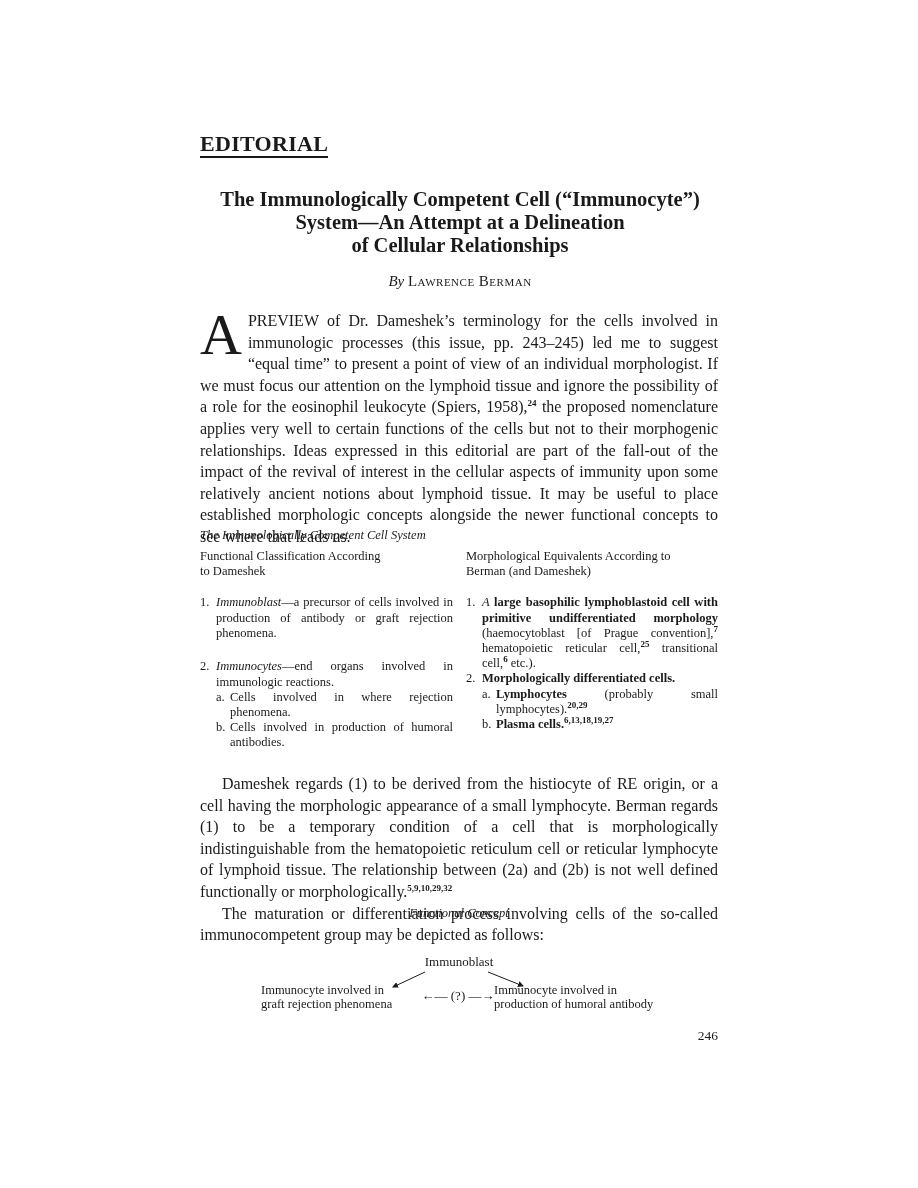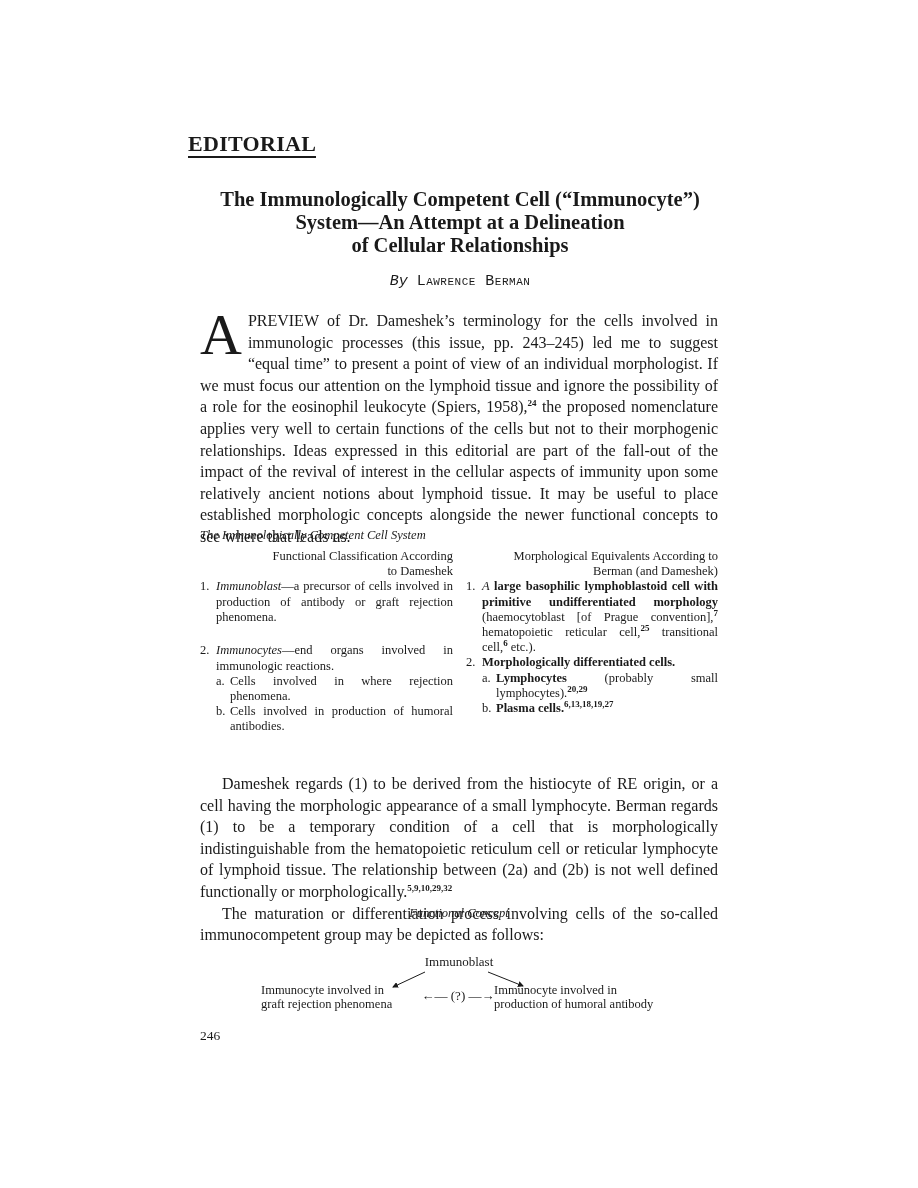--- a/index.html
+++ b/index.html
@@ -4,31 +4,31 @@
 <style>
   html, body { margin: 0; padding: 0; background: #ffffff; }
   body {
     width: 918px; height: 1188px; position: relative; overflow: hidden;
     font-family: "DejaVu Serif", "Liberation Serif", serif;
     color: #1a1a1a;
   }
   .page { position: absolute; left: 0; top: 0; width: 918px; height: 1188px; }
 
   .section-label {
-    position: absolute; left: 188px; top: 132px;
+    position: absolute; left: 200px; top: 132px;
     font-family: "Liberation Serif", serif; font-weight: bold; font-size: 22px;
     letter-spacing: 0.3px; border-bottom: 2px solid #1a1a1a; padding-bottom: 0px; line-height: 24px;
   }
   .title {
     position: absolute; left: 185px; top: 188px; width: 550px; text-align: center;
     font-family: "Liberation Serif", serif; font-weight: bold; font-size: 20.5px; line-height: 23px;
   }
   .byline {
     position: absolute; left: 185px; top: 273px; width: 550px; text-align: center;
-    font-family: Liberation Mono, monospace; font-size: 15px;
+    font-family: Liberation Serif, serif; font-size: 15px;
   }
   .byline .by { font-style: italic; }
   .byline .name { font-variant: small-caps; letter-spacing: 0.5px; }
 
   .body {
     position: absolute; left: 200px; width: 518px;
     font-family: "Liberation Serif", serif; font-size: 16px; line-height: 21.6px;
     text-align: justify;
   }
   .intro { top: 310px; }
@@ -40,21 +40,21 @@
 
   .table-caption {
     position: absolute; left: 200px; top: 528px; width: 518px; text-align: left;
     font-family: "Liberation Serif", serif; font-style: italic; font-size: 12.5px;
   }
   .col {
     position: absolute; font-family: "Liberation Serif", serif; font-size: 12.5px; line-height: 15.2px;
   }
   .col.left { left: 200px; top: 549px; width: 253px; }
   .col.right { left: 466px; top: 549px; width: 252px; }
-  .col-head { text-align: right; margin-bottom: 0; }
+  .col-head { text-align: left; margin-bottom: 16px; }
   .item { position: relative; padding-left: 16px; text-align: justify; }
   .item .num { position: absolute; left: 0; top: 0; }
   .sub { position: relative; padding-left: 30px; text-align: justify; }
   .sub .num { position: absolute; left: 16px; top: 0; }
   .it { font-style: italic; }
   .bi { font-weight: bold; }
 
   .para2 { top: 773px; }
   .para2 p { margin: 0; text-indent: 22px; }
 
@@ -73,21 +73,21 @@
   .diag-mid {
     position: absolute; left: 418px; top: 988px; width: 80px; text-align: center;
     font-family: "Liberation Serif", serif; font-size: 13px;
   }
   .diag-right {
     position: absolute; left: 494px; top: 983px; width: 200px;
     font-family: "Liberation Serif", serif; font-size: 12.5px; line-height: 14px;
   }
   .arrows { position: absolute; left: 0; top: 0; width: 918px; height: 1188px; pointer-events: none; }
   .page-num {
-    position: absolute; left: 200px; top: 1028px; width: 518px; text-align: left;
+    position: absolute; left: 200px; top: 1028px; width: 518px; text-align: right;
     font-family: "Liberation Serif", serif; font-size: 13.5px;
   }
 </style>
 </head>
 <body>
 
 <div class="page">
 
   <div class="section-label">EDITORIAL</div>
 

